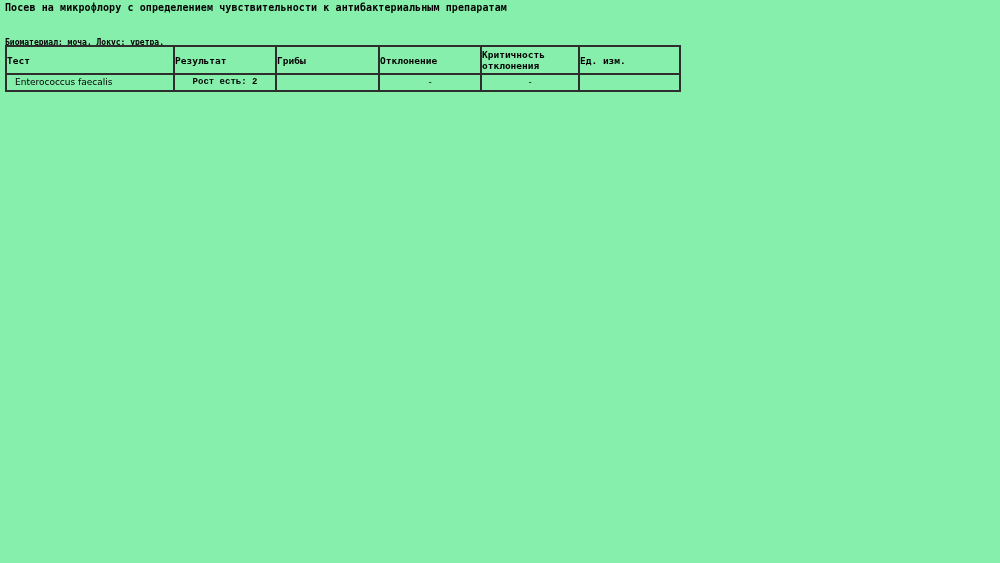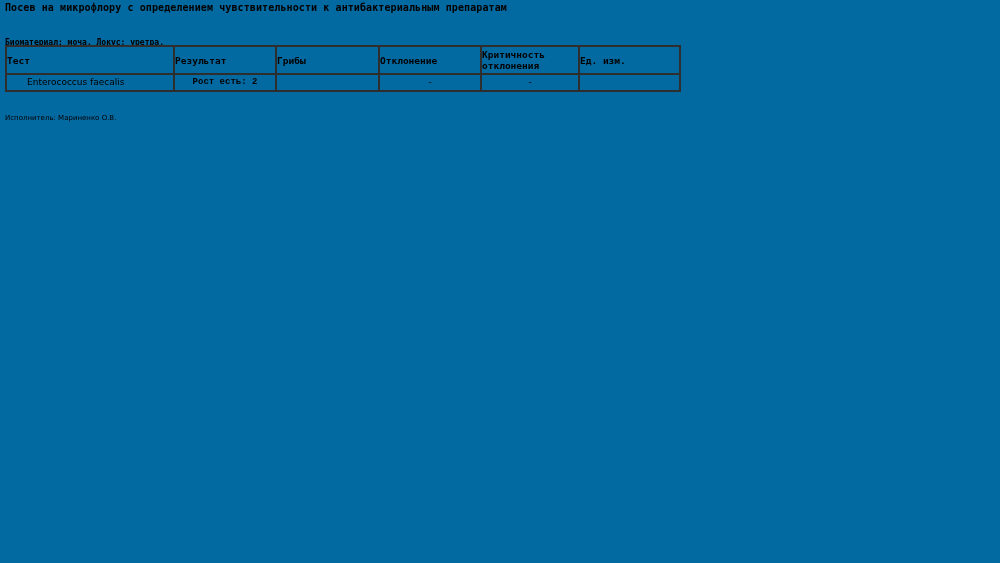--- a/index.html
+++ b/index.html
@@ -5,21 +5,21 @@
   * { margin: 0; padding: 0; box-sizing: content-box; }
   html, body { background: #ffffff; }
   body {
     width: 1000px; height: 563px;
     font-family: "DejaVu Sans", sans-serif;
     color: #000000;
   }
   .page {
     position: relative;
     width: 1000px; height: 563px;
-    background: #0369a1;
+    background: #86efac;
     overflow: hidden;
   }
   .title {
     position: absolute;
     left: 5px; top: 2px;
     font-family: "DejaVu Sans Mono", monospace;
     font-weight: bold;
     font-size: 10px;
     line-height: 12px;
     letter-spacing: 0.1px;
@@ -62,21 +62,21 @@
   table.results td {
     height: 15px;
     font-size: 9px;
     line-height: 11px;
     text-align: center;
     vertical-align: middle;
     color: #000000;
   }
   table.results td.col-test {
     text-align: left;
-    padding-left: 20px;
+    padding-left: 8px;
     font-family: "DejaVu Sans", sans-serif;
   }
   table.results td.col-result {
     font-family: Liberation Mono, monospace;
     font-weight: bold;
   }
   .footnotes {
     position: absolute;
     left: 5px; top: 114px;
     font-family: "DejaVu Sans", sans-serif;
@@ -120,16 +120,15 @@
         <td class="col-result">Рост есть: 2</td>
         <td></td>
         <td>-</td>
         <td>-</td>
         <td></td>
       </tr>
     </tbody>
   </table>
 
   <div class="footnotes">
-    <div>Исполнитель: Мариненко О.В.</div>
   </div>
 
 </div>
 
 </body></html>

